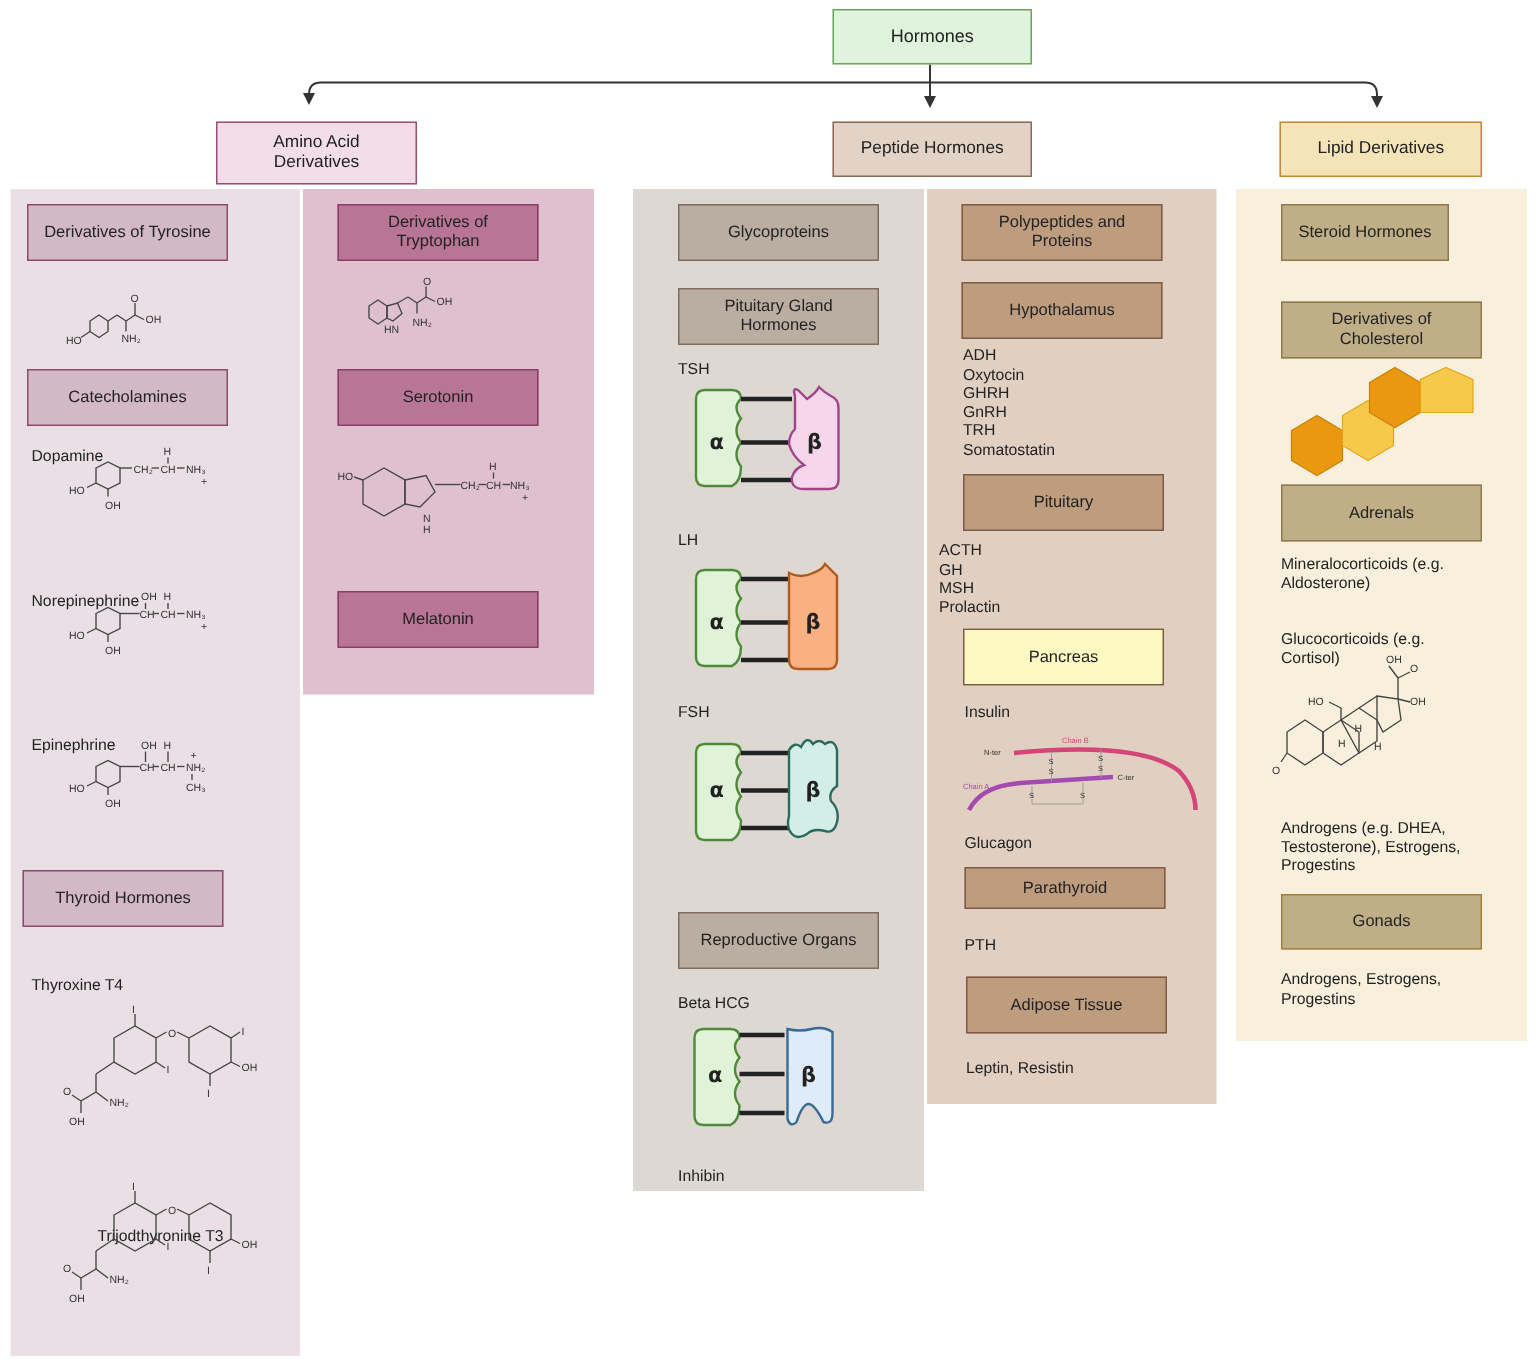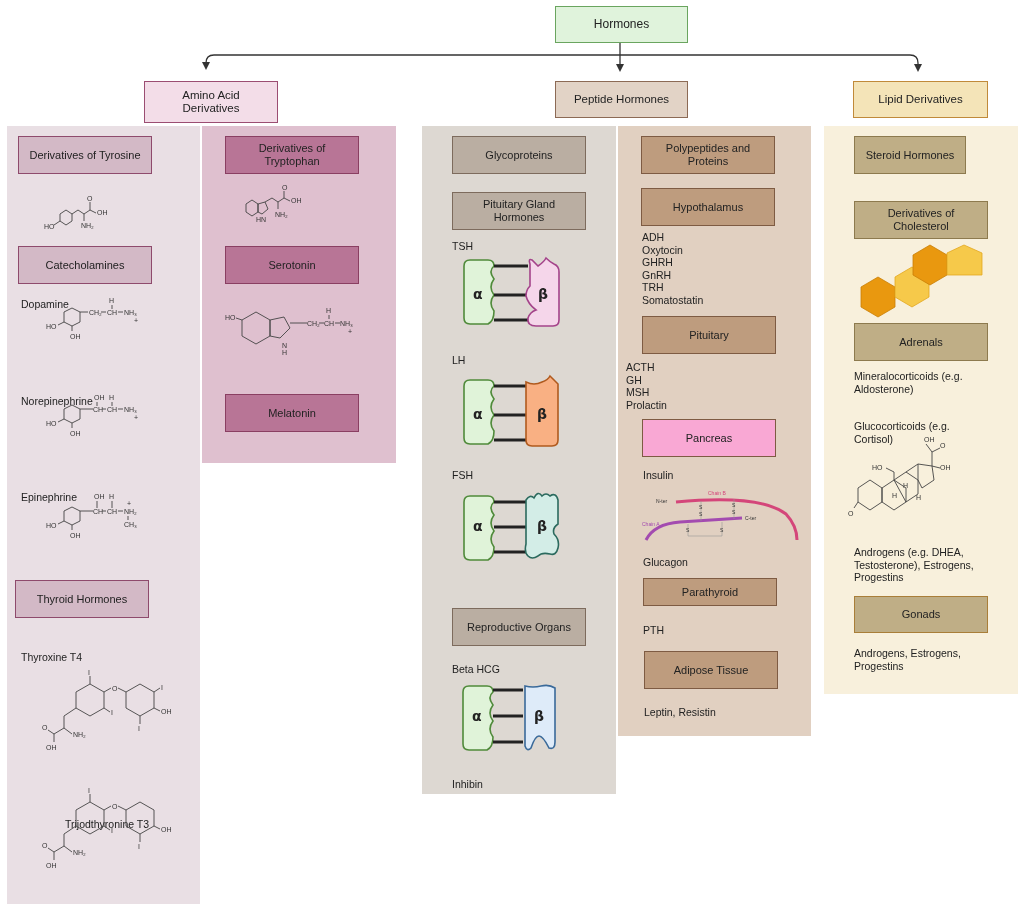--- a/index.html
+++ b/index.html
@@ -277,21 +277,21 @@
   <div>TRH</div>
   <div>Somatostatin</div>
 </div>
 <div class="box" style="left:642px;top:316px;width:134px;height:38px;background:#be9c7e;border-color:#7e5b43;">Pituitary</div>
 <div class="abs list" style="left:626px;top:361px;">
   <div>ACTH</div>
   <div>GH</div>
   <div>MSH</div>
   <div>Prolactin</div>
 </div>
-<div class="box" style="left:642px;top:419px;width:134px;height:38px;background:#f9a8d4;border-color:#7e5b43;">Pancreas</div>
+<div class="box" style="left:642px;top:419px;width:134px;height:38px;background:#fef9c3;border-color:#7e5b43;">Pancreas</div>
 <div class="txt" style="left:643px;top:469px;">Insulin</div>
 
 <svg class="chem" style="left:640px;top:488px;" width="165" height="60">
   <path d="M 36 14 Q 120 6 146 26 Q 157 38 157 52" stroke="#d4467a" stroke-width="3" fill="none"></path>
   <path d="M 6 52 Q 14 36 40 34 L 102 30" stroke="#a34bb0" stroke-width="3" fill="none"></path>
   <line x1="61" y1="13" x2="61" y2="33" stroke="#999" stroke-width="0.6"></line>
   <line x1="94" y1="11" x2="94" y2="31" stroke="#999" stroke-width="0.6"></line>
   <path d="M 48 36 L 48 48 L 82 48 L 82 34" stroke="#999" stroke-width="0.6" fill="none"></path>
   <text x="68" y="7" style="fill:#d4467a;font-size:5px;">Chain B</text>
   <text x="16" y="15" style="font-size:5px;">N-ter</text>

